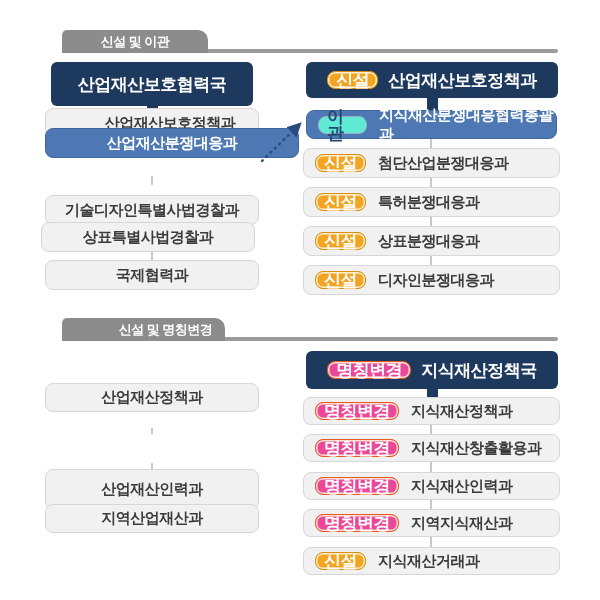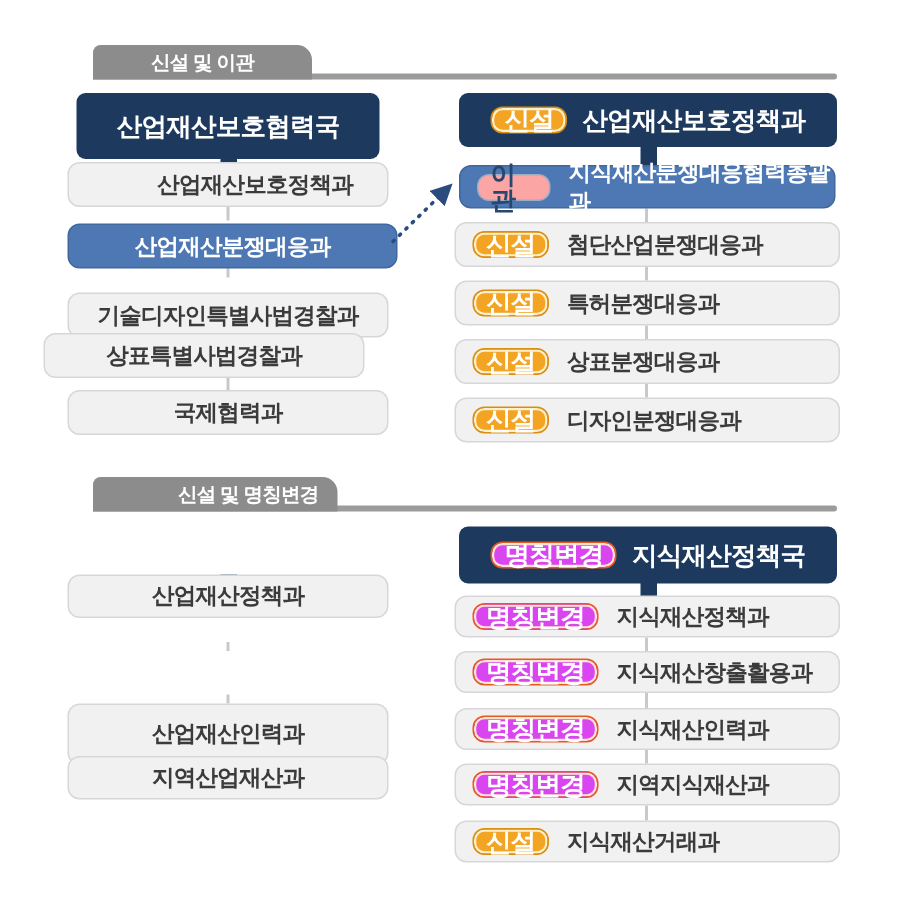--- a/index.html
+++ b/index.html
@@ -38,25 +38,25 @@
   .badge {
     display:inline-flex; align-items:center; justify-content:center;
     font-size:17px; font-weight:bold; letter-spacing:-0.5px;
     border-radius:8px; padding:2px 8px; min-width:42px; height:18px; line-height:1;
   }
   .badge-new {
     background:#f2a422; color:#ffffff; border:1.5px solid #d88f12;
     box-shadow: inset 0 0 0 1.5px #ffefcd;
   }
   .badge-rename {
-    background:#d946ef; color:#ffffff; border:1.5px solid #e75a1f;
+    background:#ec4899; color:#ffffff; border:1.5px solid #e75a1f;
     box-shadow: inset 0 0 0 1.5px #ffe3d2;
   }
   .badge-transfer {
-    background:#fca5a5; color:#27476e; border:1.5px solid #9fadc4;
+    background:#5eead4; color:#27476e; border:1.5px solid #9fadc4;
     box-shadow:none;
   }
   .arrow-svg { position:absolute; z-index:4; }
 </style>
 </head>
 <body>
 
 <div class="canvas">
 
   <div class="tab" style="left:62px; top:30px; width:146px;">신설 및 이관</div>
@@ -67,27 +67,27 @@
   </div>
   <div class="stub" style="left:147px; top:94px; height:16px;"></div>
   <div class="conn" style="left:151px; top:138px; height:9px;"></div>
   <div class="conn" style="left:151px; top:176px; height:9px;"></div>
   <div class="conn" style="left:151px; top:214px; height:9px;"></div>
   <div class="conn" style="left:151px; top:252px; height:9px;"></div>
 
   <div class="unit gray center" style="left:45px; top:108px; width:214px; height:30px;padding-left:36px;">
     <span>산업재산보호정책과</span>
   </div>
-  <div class="unit blue center" style="left:45px; top:149px; width:220px; height:30px;text-align:right;">
+  <div class="unit blue center" style="left:45px; top:128px; width:254px; height:30px;text-align:right;">
     <span>산업재산분쟁대응과</span>
   </div>
   <div class="unit gray center" style="left:45px; top:184px; width:214px; height:30px;margin-top:11px;">
     <span>기술디자인특별사법경찰과</span>
   </div>
-  <div class="unit gray center" style="left:29px; top:222px; width:214px; height:30px;">
+  <div class="unit gray center" style="left:41px; top:222px; width:214px; height:30px;">
     <span>상표특별사법경찰과</span>
   </div>
   <div class="unit gray center" style="left:45px; top:260px; width:214px; height:30px;">
     <span>국제협력과</span>
   </div>
 
   <svg class="arrow-svg" style="left:252px; top:110px;" width="62" height="62" viewBox="0 0 62 62">
     <defs>
       <marker id="ah" markerWidth="8" markerHeight="8" refX="5" refY="3" orient="auto">
         <path d="M0,0 L6,3 L0,6 Z" fill="#2b4a7d"></path>

